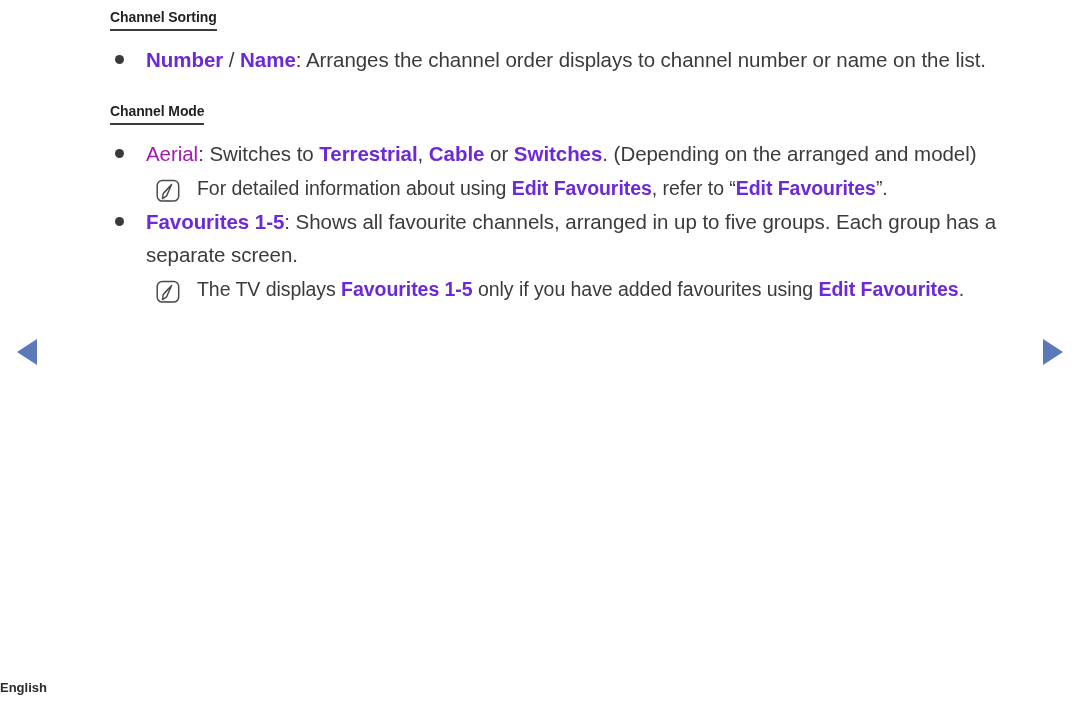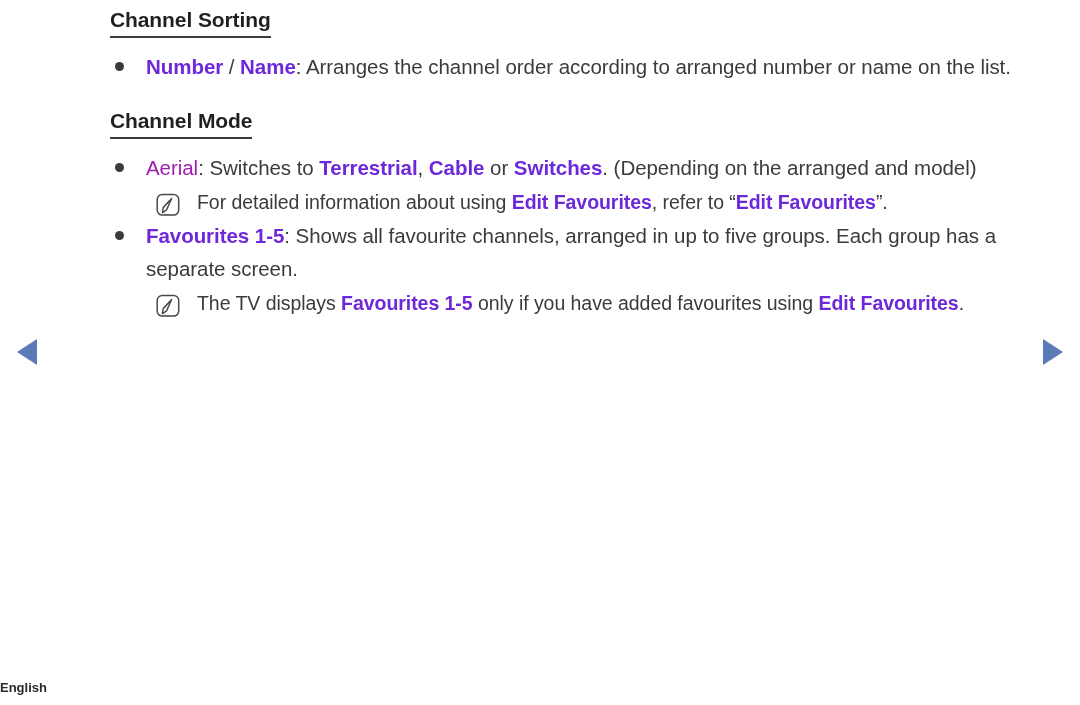--- a/index.html
+++ b/index.html
@@ -46,21 +46,21 @@
 
   
   .content {
     position: absolute;
     left: 110px;
     right: 55px;
     top: 8px;
   }
 
   h2.section-title {
-    font-size: 21px;
+    font-size: 14px;
     font-weight: bold;
     color: #231f20;
     margin: 0;
     padding: 0 0 4px 0;
     display: inline-block;
     border-bottom: 2px solid #3b3b3b;
     letter-spacing: -0.1px;
   }
   .title-wrap { margin: 0 0 12px 0; }
   .title-wrap.second { margin-top: 26px; }
@@ -138,21 +138,21 @@
 <div class="page">
 
   <div class="nav-arrow left"></div>
 
   <div class="nav-arrow right"></div>
 
   <div class="content" id="content-root">
       <div class="title-wrap"><h2 class="section-title">Channel Sorting</h2></div>
       <div class="bullet-row">
         <span class="bullet-dot"></span>
-        <div class="bullet-text"><span class="kw">Number</span><span> / </span><span class="kw">Name</span><span>: Arranges the channel order according to arranged number or name on the list.</span></div>
+        <div class="bullet-text"><span class="kw">Number</span><span> / </span><span class="kw">Name</span><span>: Arranges the channel order displays to channel number or name on the list.</span></div>
       </div>
       <div class="title-wrap second"><h2 class="section-title">Channel Mode</h2></div>
       <div class="bullet-row">
         <span class="bullet-dot"></span>
         <div class="bullet-text"><span class="kw-light">Aerial</span><span>: Switches to </span><span class="kw">Terrestrial</span><span>, </span><span class="kw">Cable</span><span> or </span><span class="kw">Switches</span><span>. (Depending on the arranged and model)</span></div>
       </div>
       <div class="note-row">
         <span class="note-icon">
           <svg width="28" height="26" viewBox="0 0 28 26" xmlns="http://www.w3.org/2000/svg">
             <rect x="2.2" y="1.6" width="21.5" height="20.5" rx="5" ry="5" fill="#ffffff" stroke="#4a4a4a" stroke-width="1.5"></rect>

